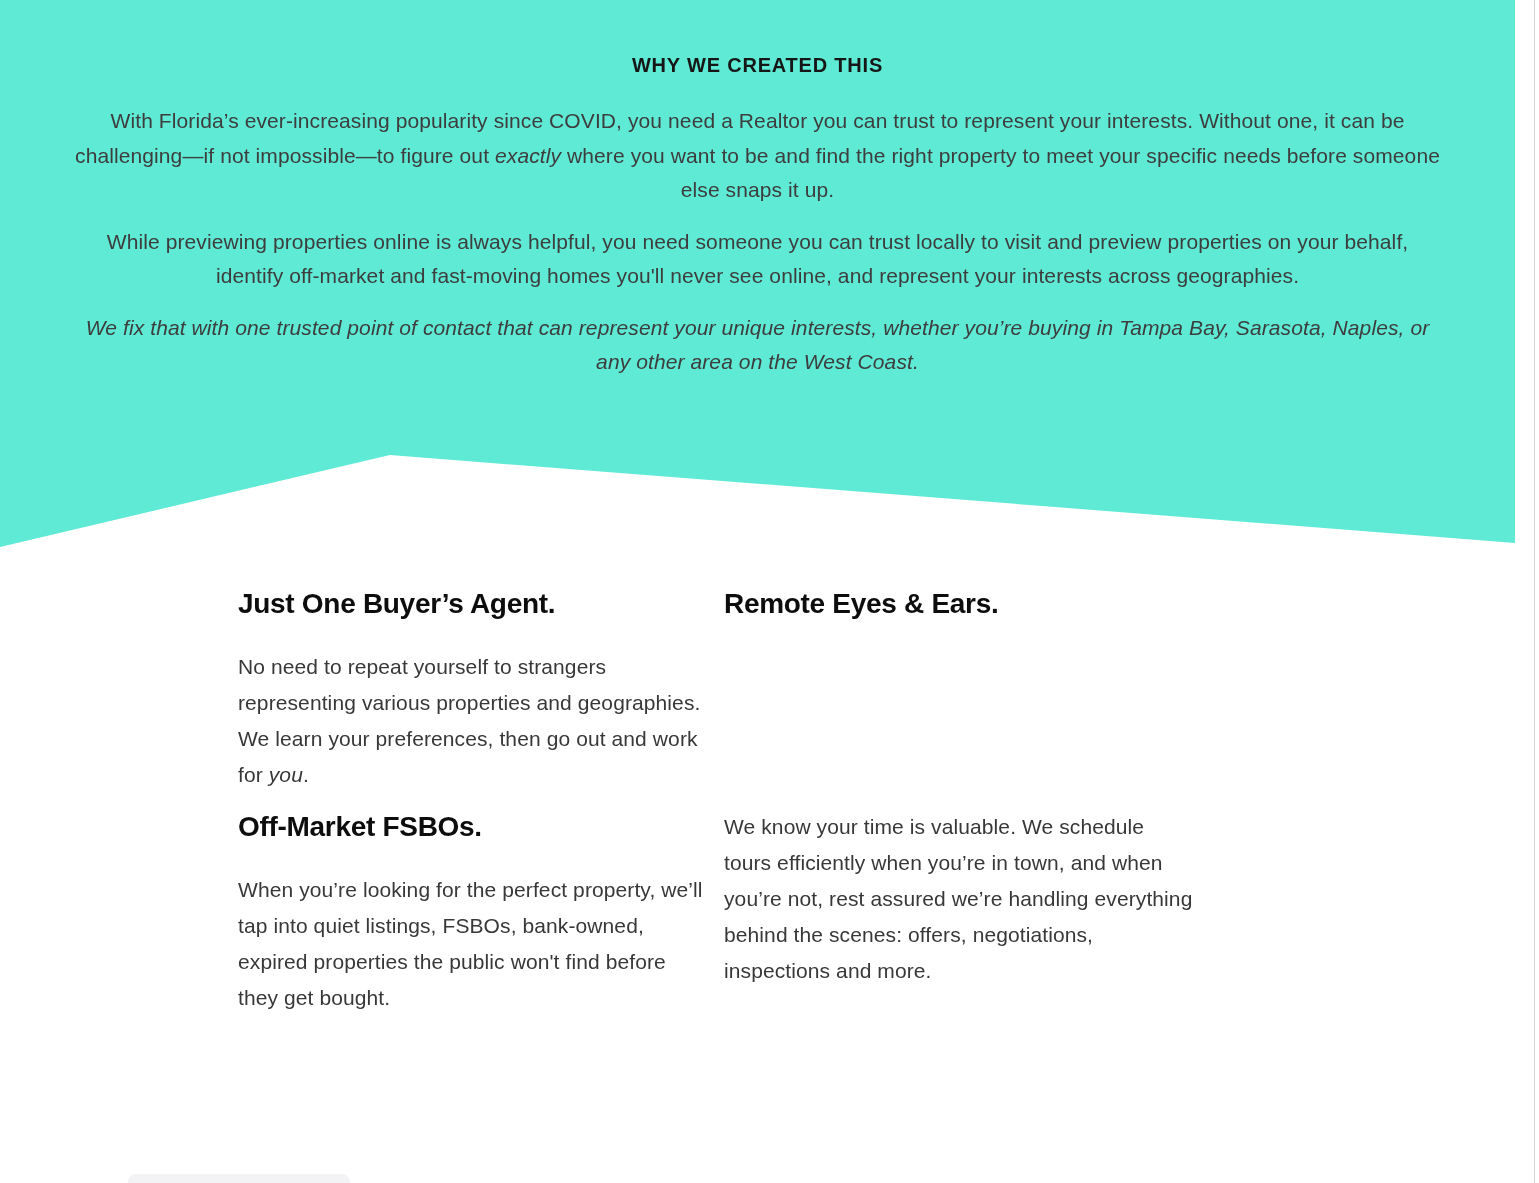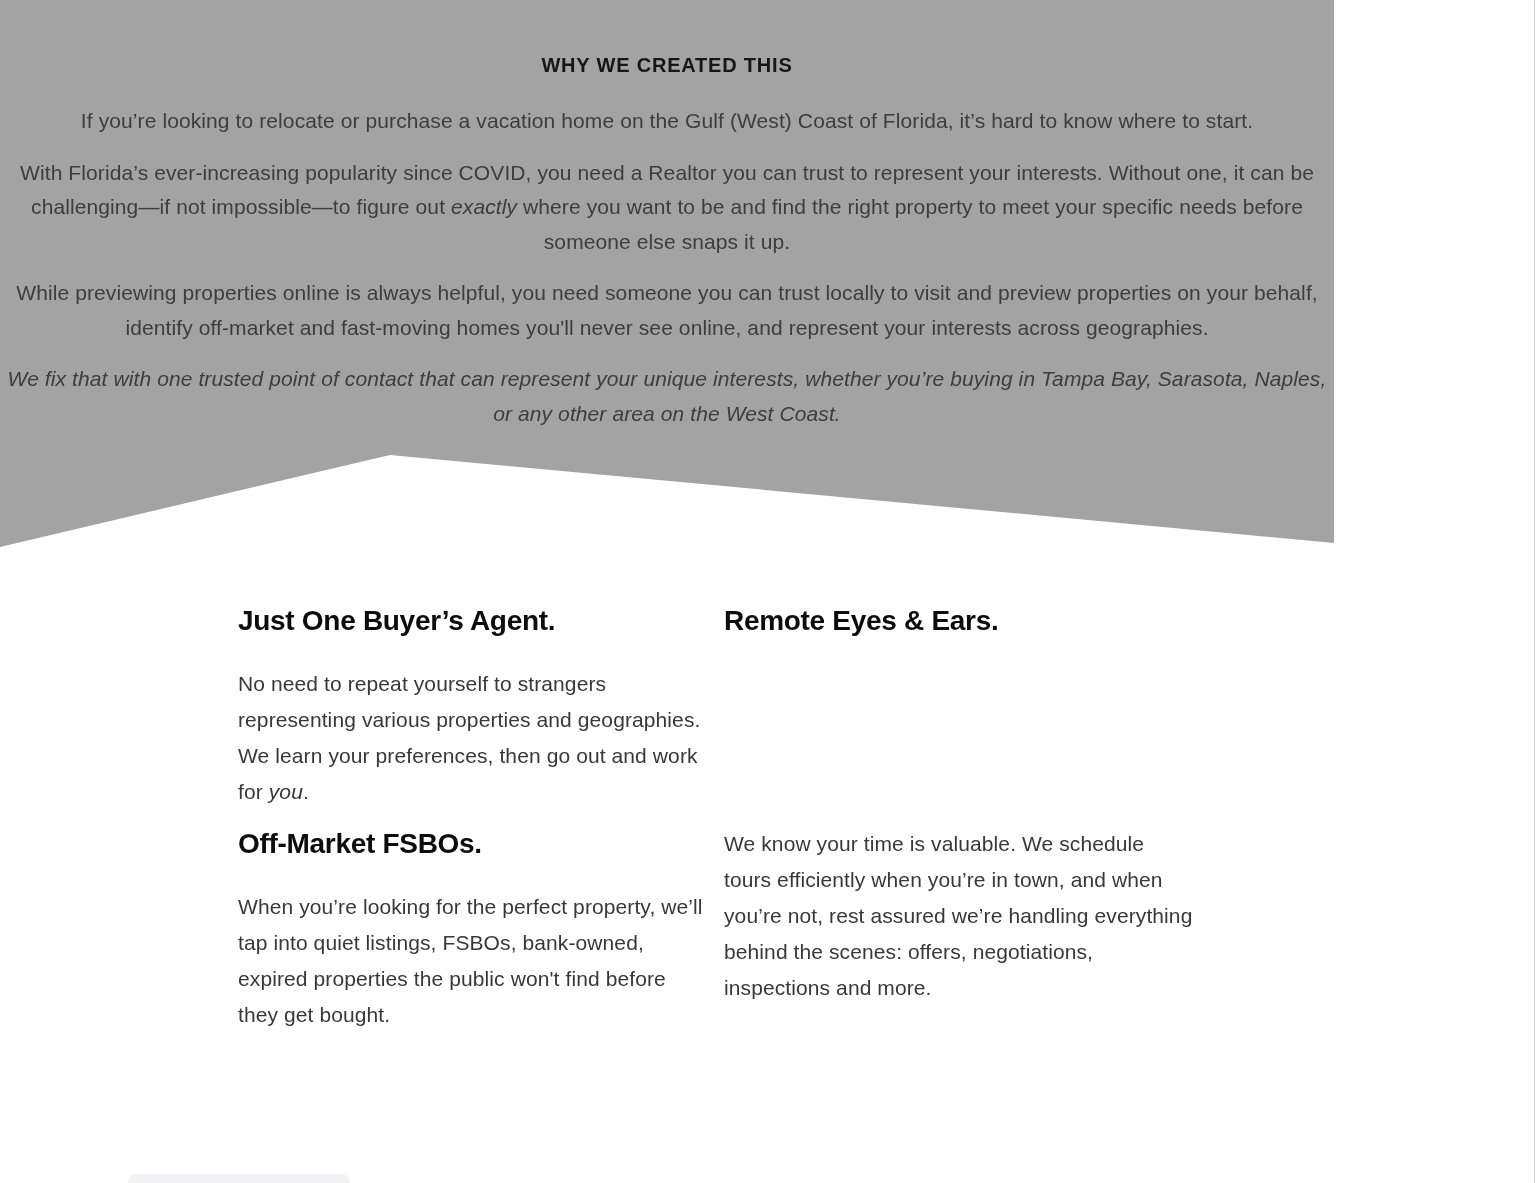--- a/index.html
+++ b/index.html
@@ -12,23 +12,23 @@
     width: 1539px;
     height: 1183px;
     position: relative;
     overflow: hidden;
   }
 
   
   .hero {
     position: absolute;
     top: 0; left: 0;
-    width: 1334px;
+    width: 1515px;
     height: 548px;
-    background: #a3a3a3;
+    background: #5eead4;
     clip-path: polygon(0 0, 100% 0, 100% 543px, 390px 455px, 0 547px);
   }
   .hero-inner {
     max-width: 1366px;
     margin: 0 auto;
     padding-top: 50px;
     text-align: center;
   }
   .hero-heading {
     margin: 0 0 24px 0;
@@ -51,21 +51,21 @@
 
   
   .features {
     position: absolute;
     top: 548px;
     left: 0;
     width: 1539px;
   }
   .features-grid {
     width: 1005px;
-    margin: 55px 0 0 238px;
+    margin: 38px 0 0 238px;
     display: grid;
     grid-template-columns: 470px 470px;
     column-gap: 65px;
     row-gap: 85px;
     gap: 16px;
   }
   .feature-title {
     margin: 0 0 27px 0;
     font-size: 28px;
     line-height: 36px;
@@ -104,21 +104,20 @@
     background: #ffffff;
     border-left: 1px solid #d3d3d9;
   }
 </style>
 </head>
 <body>
 
 <section class="hero">
   <div class="hero-inner">
     <h2 class="hero-heading">WHY WE CREATED THIS</h2>
-    <p><span>If you’re looking to relocate or purchase a vacation home on the Gulf (West) Coast of Florida, it’s hard to know where to start.</span></p>
     <p><span>With Florida’s ever-increasing popularity since COVID, you need a Realtor you can trust to represent your interests. Without one, it can be challenging—if not impossible—to figure out </span><em>exactly</em><span> where you want to be and find the right property to meet your specific needs before someone else snaps it up.</span></p>
     <p><span>While previewing properties online is always helpful, you need someone you can trust locally to visit and preview properties on your behalf, identify off-market and fast-moving homes you'll never see online, and represent your interests across geographies.</span></p>
     <p><span>We fix that with one trusted point of contact that can represent your unique interests, whether you’re buying in Tampa Bay, Sarasota, Naples, or any other area on the West Coast.</span></p>
   </div>
 </section>
 
 <section class="features">
   <div class="features-grid">
 
     <div class="feature">

